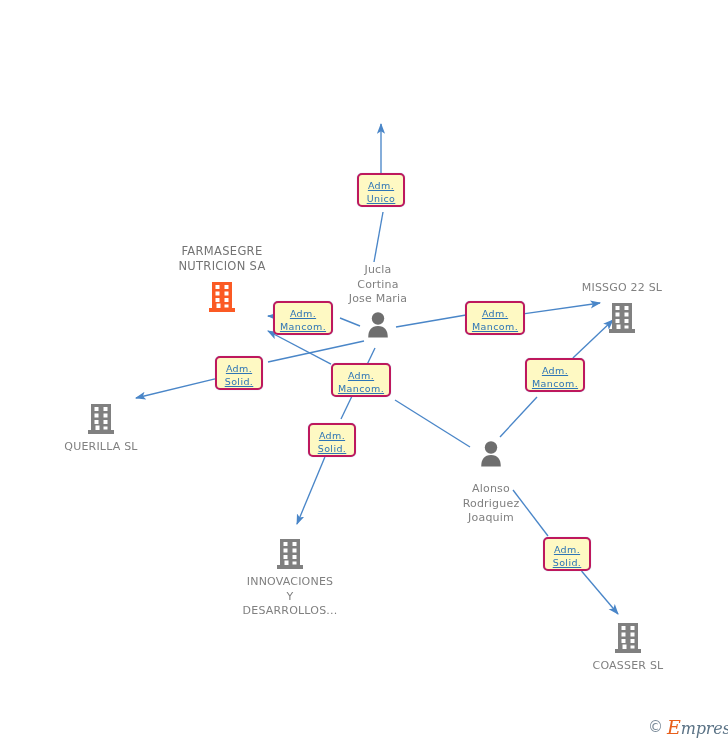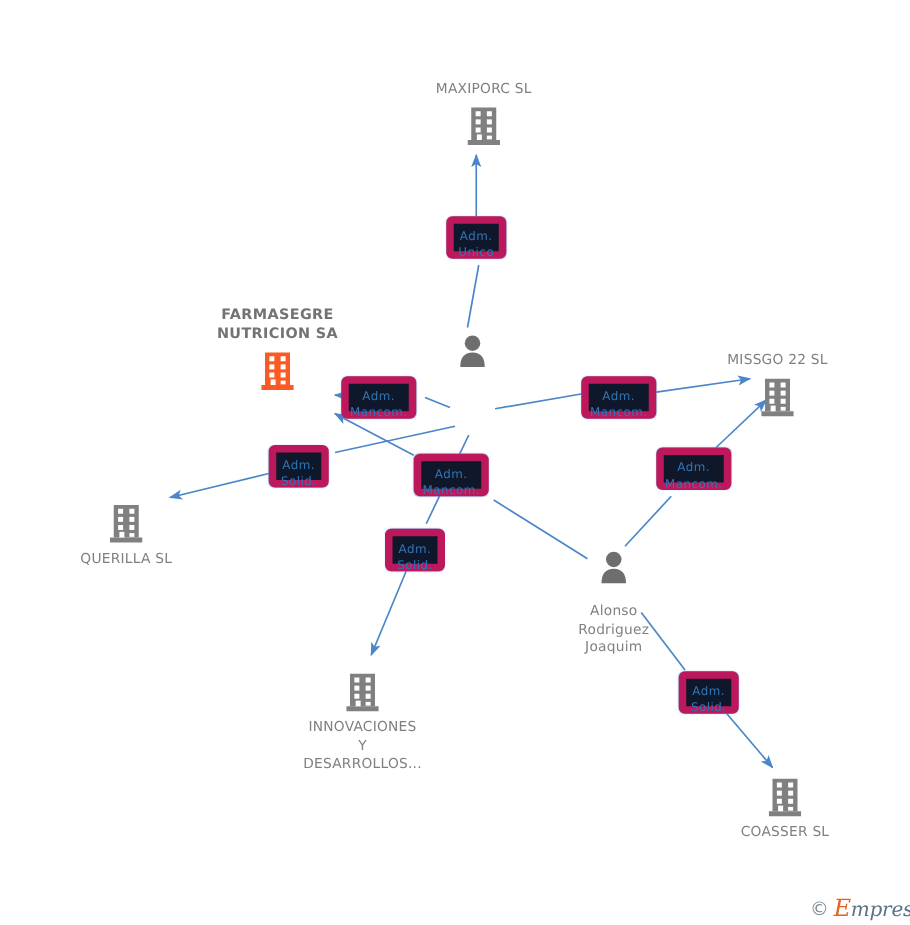--- a/index.html
+++ b/index.html
@@ -29,48 +29,49 @@
     text-align: center;
   }
   .node-label {
     font-size: 11px;
     color: #808080;
     line-height: 14.5px;
     white-space: pre-line;
     letter-spacing: 0.2px;
   }
   .node-label.root {
-    font-weight: bold;
+    font-weight: normal;
     color: #737373;
     font-size: 11.5px;
     line-height: 15px;
     letter-spacing: 0.3px;
   }
   .icon-building {
     display: block;
     margin: 0 auto;
   }
   .icon-person {
     display: block;
     margin: 0 auto;
   }
   .edge-label {
     position: absolute;
     box-sizing: border-box;
-    background: #0f172a;
-    border: 6px solid #be185d;
+    background: #fef9c3;
+    border: 2px solid #be185d;
     border-radius: 5px;
     color: #2e75b6;
     font-size: 9.5px;
     line-height: 13px;
     text-align: center;
     padding: 4px 0 3px 0;
     letter-spacing: 0.4px;
     box-shadow: 0 0 1px rgba(91,155,213,0.55);
     white-space: pre-line;
+    text-decoration: underline;
   }
   .watermark {
     position: absolute;
     display: flex;
     align-items: center;
     gap: 4px;
   }
   .wm-c {
     font-size: 15px;
     color: #7a8a99;
@@ -128,35 +129,20 @@
       <rect x="15.5" y="4" width="4" height="4" fill="#ffffff"></rect>
       <rect x="6.5" y="10.5" width="4" height="4" fill="#ffffff"></rect>
       <rect x="15.5" y="10.5" width="4" height="4" fill="#ffffff"></rect>
       <rect x="6.5" y="17" width="4" height="4" fill="#ffffff"></rect>
       <rect x="15.5" y="17" width="4" height="4" fill="#ffffff"></rect>
       <rect x="7.5" y="22.5" width="4" height="4.5" fill="#ffffff"></rect>
       <rect x="15.5" y="23.5" width="4" height="3" fill="#ffffff"></rect>
     </svg>
   </div>
 
-  <div class="node" style="left:322px; top:64px; width:130px;">
-    <div class="node-label">MAXIPORC SL</div>
-    <svg class="icon-building" width="26" height="32" viewBox="0 0 26 32" style="margin-top:6px;">
-      <rect x="3" y="1" width="20" height="26" fill="#808080"></rect>
-      <rect x="0" y="27" width="26" height="4" fill="#808080"></rect>
-      <rect x="6.5" y="4" width="4" height="4" fill="#ffffff"></rect>
-      <rect x="15.5" y="4" width="4" height="4" fill="#ffffff"></rect>
-      <rect x="6.5" y="10.5" width="4" height="4" fill="#ffffff"></rect>
-      <rect x="15.5" y="10.5" width="4" height="4" fill="#ffffff"></rect>
-      <rect x="6.5" y="17" width="4" height="4" fill="#ffffff"></rect>
-      <rect x="15.5" y="17" width="4" height="4" fill="#ffffff"></rect>
-      <rect x="7.5" y="22.5" width="4" height="4.5" fill="#ffffff"></rect>
-      <rect x="15.5" y="23.5" width="4" height="3" fill="#ffffff"></rect>
-    </svg>
-  </div>
 
   <div class="node" style="left:557px; top:281px; width:130px;">
     <div class="node-label">MISSGO 22 SL</div>
     <svg class="icon-building" width="26" height="32" viewBox="0 0 26 32" style="margin-top:6px;">
       <rect x="3" y="1" width="20" height="26" fill="#808080"></rect>
       <rect x="0" y="27" width="26" height="4" fill="#808080"></rect>
       <rect x="6.5" y="4" width="4" height="4" fill="#ffffff"></rect>
       <rect x="15.5" y="4" width="4" height="4" fill="#ffffff"></rect>
       <rect x="6.5" y="10.5" width="4" height="4" fill="#ffffff"></rect>
       <rect x="15.5" y="10.5" width="4" height="4" fill="#ffffff"></rect>
@@ -211,20 +197,23 @@
       <rect x="15.5" y="10.5" width="4" height="4" fill="#ffffff"></rect>
       <rect x="6.5" y="17" width="4" height="4" fill="#ffffff"></rect>
       <rect x="15.5" y="17" width="4" height="4" fill="#ffffff"></rect>
       <rect x="7.5" y="22.5" width="4" height="4.5" fill="#ffffff"></rect>
       <rect x="15.5" y="23.5" width="4" height="3" fill="#ffffff"></rect>
     </svg>
     <div class="node-label" style="margin-top:5px;">COASSER SL</div>
   </div>
 
   <div class="node" style="left:313px; top:263px; width:130px;">
+    <div class="node-label">Jucla
+Cortina
+Jose Maria</div>
     <svg class="icon-person" width="26" height="28" viewBox="0 0 26 28" style="margin-top:4px;">
       <circle cx="13" cy="7.5" r="6.2" fill="#6e6e6e"></circle>
       <path d="M13,15 C6.4,15 3.2,19.2 3.2,26.5 L22.8,26.5 C22.8,19.2 19.6,15 13,15 Z" fill="#6e6e6e"></path>
     </svg>
   </div>
 
   <div class="node" style="left:426px; top:440px; width:130px;">
     <svg class="icon-person" width="26" height="28" viewBox="0 0 26 28">
       <circle cx="13" cy="7.5" r="6.2" fill="#6e6e6e"></circle>
       <path d="M13,15 C6.4,15 3.2,19.2 3.2,26.5 L22.8,26.5 C22.8,19.2 19.6,15 13,15 Z" fill="#6e6e6e"></path>

